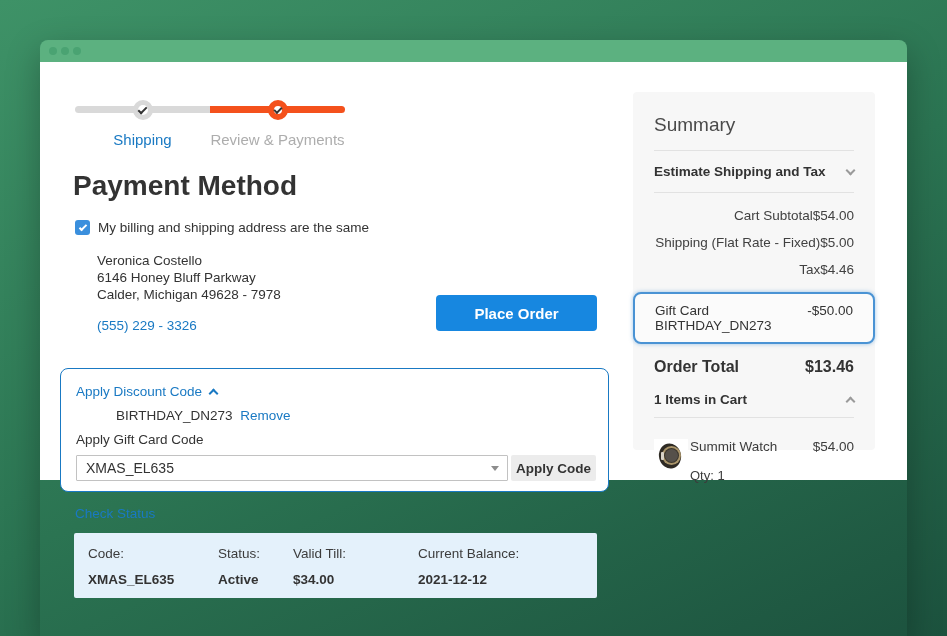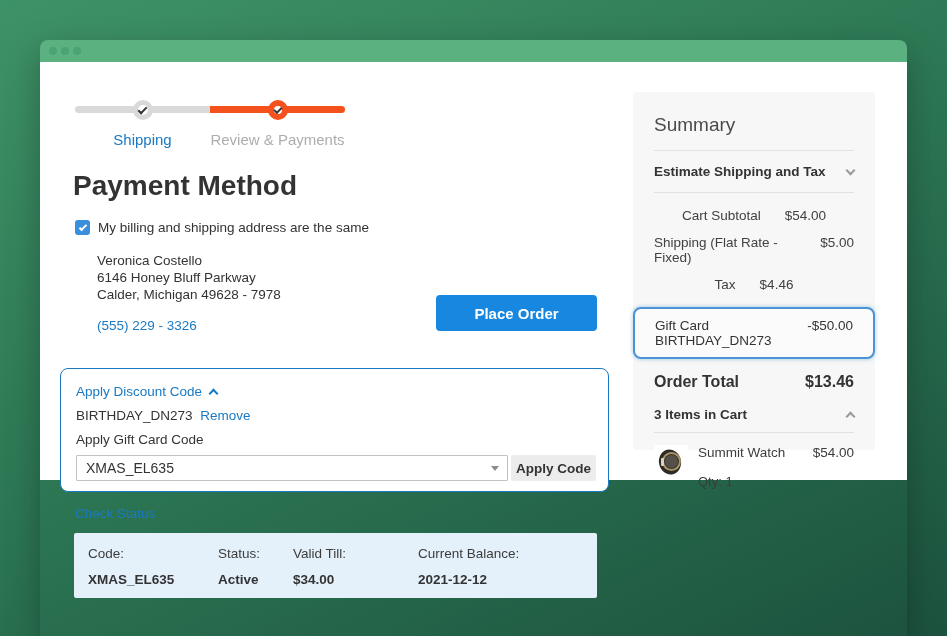--- a/index.html
+++ b/index.html
@@ -51,21 +51,21 @@
                  border:none; border-radius:4px; font-family:inherit; cursor:pointer; }
 
   
   .discount-box { position:absolute; left:20px; top:306px; width:549px; height:124px;
                   border:1px solid #1979c3; border-radius:8px; background:#fff; padding:13px 12px 0 15px; }
   .dc-toggle { display:inline-flex; align-items:center; gap:8px; font-size:13.5px; color:#1979c3;
                text-decoration:none; }
   .chev { width:7px; height:7px; border-right:2px solid; border-bottom:2px solid; display:inline-block; }
   .chev-up { transform:rotate(-135deg); margin-top:3px; }
   .chev-down { transform:rotate(45deg); margin-bottom:3px; }
-  .dc-applied { margin-top:8px; font-size:13.5px; color:#333; }
+  .dc-applied { margin-top:8px; font-size:13.5px; color:#333;margin-left:40px; }
   .remove-link { color:#1979c3; text-decoration:none; margin-left:4px; }
   .gc-label { margin-top:9px; font-size:13.5px; color:#333; }
   .gc-row { margin-top:8px; display:flex; gap:3px; }
   .gc-input-wrap { position:relative; flex:1; }
   .gc-input { width:100%; height:26px; border:1px solid #c2c2c2; border-radius:1px;
               padding:0 22px 0 9px; font-size:14px; color:#333; font-family:inherit; }
   .dd-arrow { position:absolute; right:9px; top:11px; width:0; height:0;
               border-left:4px solid transparent; border-right:4px solid transparent;
               border-top:5px solid #8d8d8d; }
   .apply-code { width:85px; height:26px; background:#ececec; border:none; border-radius:2px;
@@ -81,31 +81,31 @@
 
   
   .sidebar { position:absolute; left:593px; top:30px; width:242px; height:358px;
              background:#f7f7f7; border-radius:4px; padding:16px 21px 0; }
   .summary-title { font-size:19px; font-weight:400; color:#4a4a4a; padding:6px 0 14px; }
   .divider { border-top:1px solid #e2e2e2; }
   .estimate-row { display:flex; justify-content:space-between; align-items:center;
                   padding:13px 0; font-size:13.5px; font-weight:700; color:#333; cursor:pointer; }
   .estimate-row .chev, .items-row .chev { color:#9a9a9a; }
   .totals { padding:10px 0 6px; }
-  .total-row { display:flex; justify-content:center; font-size:13.5px; color:#414141;
-               padding:5px 0 7px;gap:24px; }
+  .total-row { display:flex; justify-content:flex-end; font-size:13.5px; color:#414141;
+               padding:5px 0 7px; }
   .giftcard-row { margin:2px -21px 0; border:2px solid #4a93d4; border-radius:8px;
                   background:#fbfbfb; box-shadow:0 0 4px rgba(74,147,212,.55);
                   padding:9px 20px; display:flex; justify-content:space-between;
                   font-size:13.5px; color:#333; }
   .order-total-row { display:flex; justify-content:space-between; font-size:16px; font-weight:700;
                      color:#333; padding:14px 0 12px; }
   .items-row { display:flex; justify-content:space-between; align-items:center;
                font-size:13.5px; font-weight:700; color:#333; padding:4px 0 10px; cursor:pointer; }
-  .cart-item { display:flex; gap:10px; margin-top:12px; }
+  .cart-item { display:flex; gap:2px; margin-top:21px; }
   .thumb { width:34px; height:34px; background:#fff; flex:0 0 auto; display:flex;
            align-items:center; justify-content:center; }
   .item-info { flex:1; }
   .item-top { display:flex; justify-content:space-between; font-size:13.5px; color:#3c3c3c; }
   .item-qty { margin-top:14px; font-size:13px; color:#3c3c3c; }
 </style>
 </head>
 <body>
 
 <div class="window">
@@ -211,21 +211,21 @@
       </div>
       <div class="giftcard-row">
         <span>Gift Card BIRTHDAY_DN273</span>
         <span>-$50.00</span>
       </div>
       <div class="order-total-row">
         <span>Order Total</span>
         <span>$13.46</span>
       </div>
       <div class="items-row">
-        <span>3 Items in Cart</span>
+        <span>1 Items in Cart</span>
         <span class="chev chev-up"></span>
       </div>
       <div class="divider"></div>
       <div class="cart-item">
         <div class="thumb">
           <svg width="30" height="30" viewBox="0 0 30 30">
             <ellipse cx="14" cy="15" rx="11" ry="12.5" fill="#2e2a24" transform="rotate(-14 14 15)"></ellipse>
             <circle cx="15.5" cy="14.5" r="9.5" fill="#a9946a"></circle>
             <circle cx="15.5" cy="14.5" r="7.5" fill="#3a352c"></circle>
             <circle cx="15.5" cy="14.5" r="6.5" fill="#55504a"></circle>

